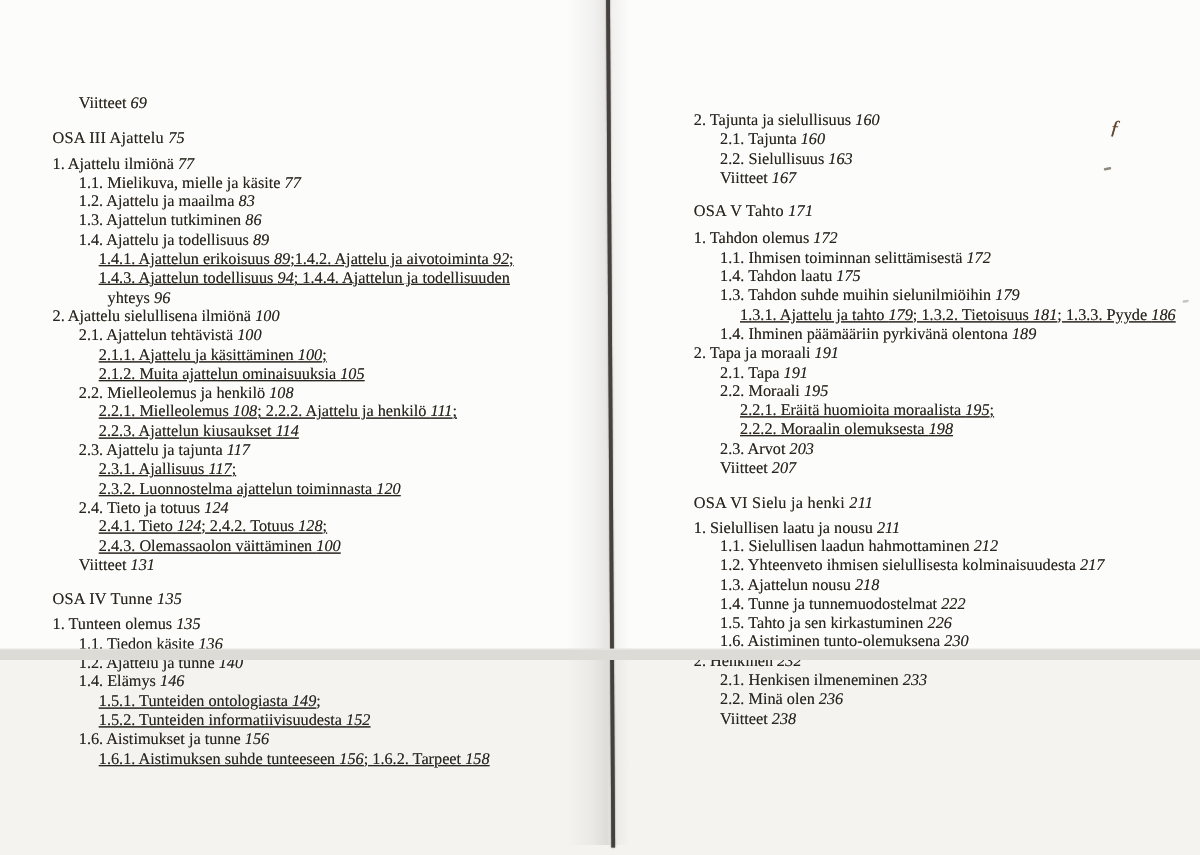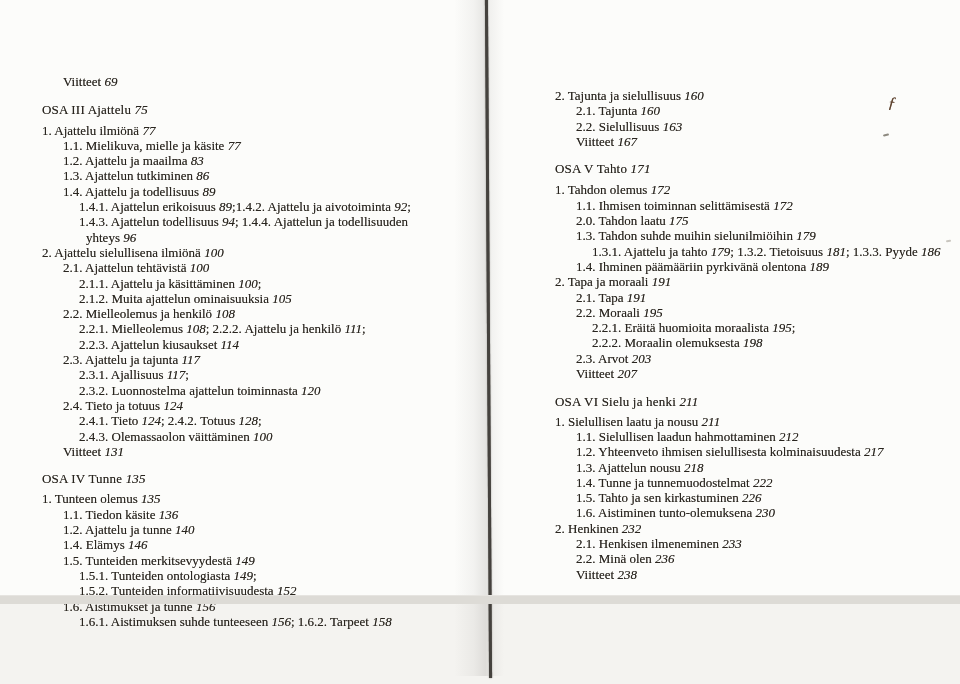--- a/index.html
+++ b/index.html
@@ -4,38 +4,38 @@
 <style>
   html, body { margin: 0; padding: 0; }
   body {
     width: 960px; height: 684px;
     background: #f4f3f0;
     font-family: "Liberation Serif", "DejaVu Serif", serif;
     overflow: hidden;
   }
   .scan {
     position: relative;
-    width: 960px; height: 604px;
+    width: 960px; height: 528px;
     background: #fcfcfa;
   }
   .page {
     position: absolute;
     color: #29251f;
     font-size: 13px;
     line-height: 15.3px;
     white-space: nowrap;
     text-shadow: 0 0 0.5px rgba(45,40,32,0.55);
   }
   .page-left  { left: 42px;  top: 74px;  width: 430px; }
   .page-right { left: 555px; top: 88px;  width: 395px; }
   .toc-line { }
   .toc-line i { font-style: italic; }
   .indent-0 { padding-left: 0; }
   .indent-1 { padding-left: 21px; }
-  .indent-2 { padding-left: 37px; }
+  .indent-2 { padding-left: 37px; text-decoration: underline; }
   .indent-3 { padding-left: 44px; }
   .osa-line { letter-spacing: 0.2px; }
 
   
   .gutter-shade {
     position: absolute;
     left: 454px; top: 0;
     width: 36px; height: 676px;
     background: linear-gradient(to right,
       rgba(60,55,50,0) 0%,
@@ -124,36 +124,35 @@
       <div class="toc-line indent-2"><span>2.3.2. Luonnostelma ajattelun toiminnasta </span><i>120</i></div>
       <div class="toc-line indent-1"><span>2.4. Tieto ja totuus </span><i>124</i></div>
       <div class="toc-line indent-2"><span>2.4.1. Tieto </span><i>124</i><span>; 2.4.2. Totuus </span><i>128</i><span>;</span></div>
       <div class="toc-line indent-2"><span>2.4.3. Olemassaolon väittäminen </span><i>100</i></div>
       <div class="toc-line indent-1"><span>Viitteet </span><i>131</i></div>
       <div class="toc-line indent-0 osa-line" style="margin-top: 12px;"><span>OSA IV Tunne </span><i>135</i></div>
       <div class="toc-line indent-0" style="margin-top: 5px;"><span>1. Tunteen olemus </span><i>135</i></div>
       <div class="toc-line indent-1"><span>1.1. Tiedon käsite </span><i>136</i></div>
       <div class="toc-line indent-1"><span>1.2. Ajattelu ja tunne </span><i>140</i></div>
       <div class="toc-line indent-1"><span>1.4. Elämys </span><i>146</i></div>
-      <div class="toc-line indent-1"><span>1.5. Tunteiden merkitsevyydestä </span><i>149</i></div>
       <div class="toc-line indent-2"><span>1.5.1. Tunteiden ontologiasta </span><i>149</i><span>;</span></div>
       <div class="toc-line indent-2"><span>1.5.2. Tunteiden informatiivisuudesta </span><i>152</i></div>
       <div class="toc-line indent-1"><span>1.6. Aistimukset ja tunne </span><i>156</i></div>
       <div class="toc-line indent-2"><span>1.6.1. Aistimuksen suhde tunteeseen </span><i>156</i><span>; 1.6.2. Tarpeet </span><i>158</i></div>
     </div>
 
   <div class="page page-right">
       <div class="toc-line indent-0"><span>2. Tajunta ja sielullisuus </span><i>160</i></div>
       <div class="toc-line indent-1"><span>2.1. Tajunta </span><i>160</i></div>
       <div class="toc-line indent-1"><span>2.2. Sielullisuus </span><i>163</i></div>
       <div class="toc-line indent-1"><span>Viitteet </span><i>167</i></div>
       <div class="toc-line indent-0 osa-line" style="margin-top: 12px;"><span>OSA V Tahto </span><i>171</i></div>
       <div class="toc-line indent-0" style="margin-top: 6px;"><span>1. Tahdon olemus </span><i>172</i></div>
       <div class="toc-line indent-1"><span>1.1. Ihmisen toiminnan selittämisestä </span><i>172</i></div>
-      <div class="toc-line indent-1"><span>2.0. Tahdon laatu </span><i>175</i></div>
+      <div class="toc-line indent-1"><span>1.4. Tahdon laatu </span><i>175</i></div>
       <div class="toc-line indent-1"><span>1.3. Tahdon suhde muihin sielunilmiöihin </span><i>179</i></div>
       <div class="toc-line indent-2"><span>1.3.1. Ajattelu ja tahto </span><i>179</i><span>; 1.3.2. Tietoisuus </span><i>181</i><span>; 1.3.3. Pyyde </span><i>186</i></div>
       <div class="toc-line indent-1"><span>1.4. Ihminen päämääriin pyrkivänä olentona </span><i>189</i></div>
       <div class="toc-line indent-0"><span>2. Tapa ja moraali </span><i>191</i></div>
       <div class="toc-line indent-1"><span>2.1. Tapa </span><i>191</i></div>
       <div class="toc-line indent-1"><span>2.2. Moraali </span><i>195</i></div>
       <div class="toc-line indent-2"><span>2.2.1. Eräitä huomioita moraalista </span><i>195</i><span>;</span></div>
       <div class="toc-line indent-2"><span>2.2.2. Moraalin olemuksesta </span><i>198</i></div>
       <div class="toc-line indent-1"><span>2.3. Arvot </span><i>203</i></div>
       <div class="toc-line indent-1"><span>Viitteet </span><i>207</i></div>

